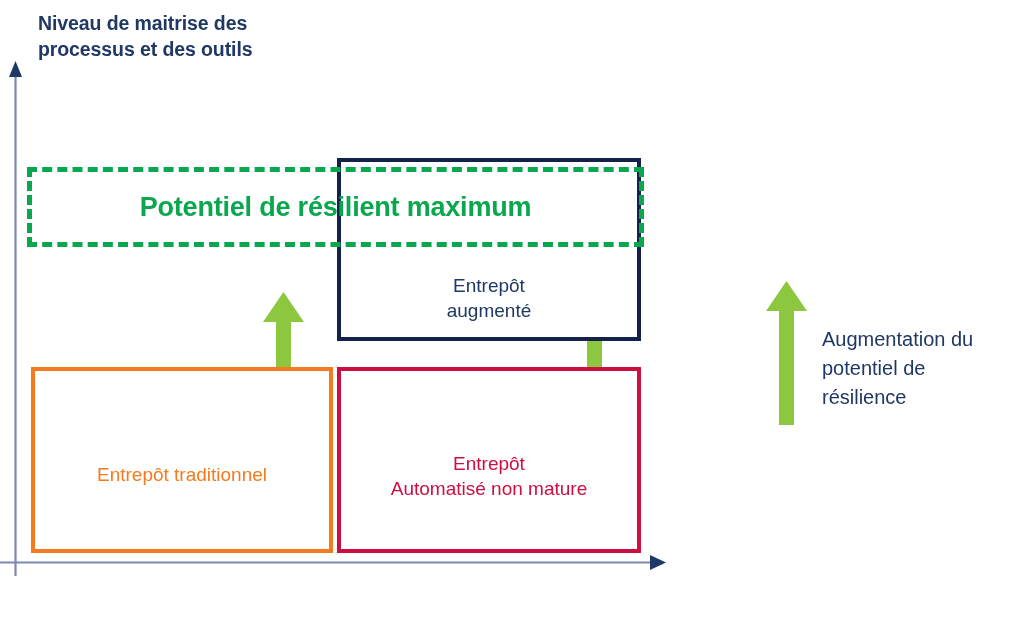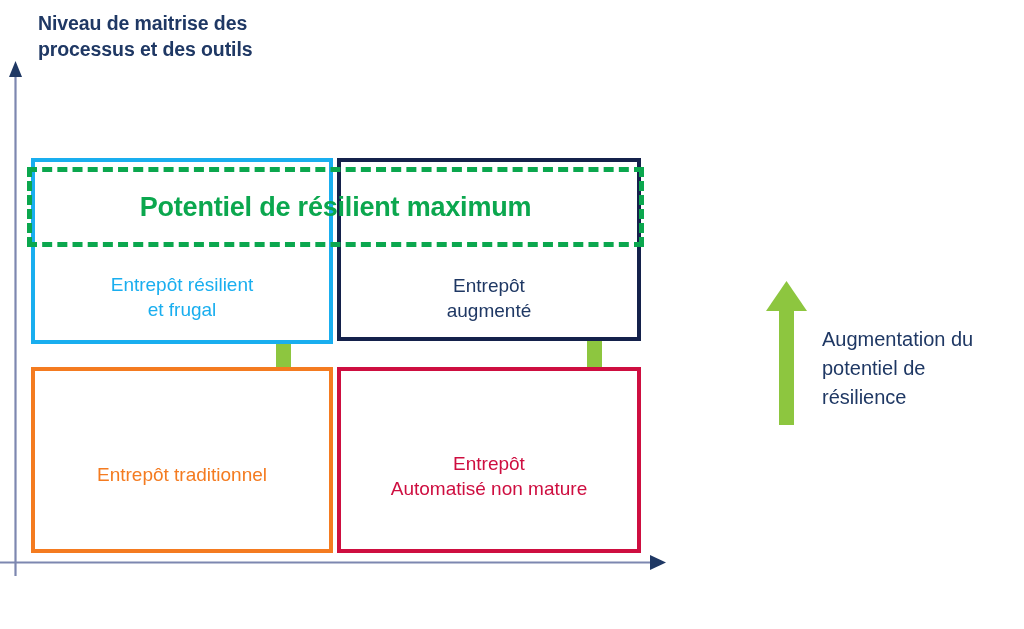--- a/index.html
+++ b/index.html
@@ -126,24 +126,20 @@
     <g>
       <rect x="779" y="303" width="15" height="122" fill="#8DC63F"></rect>
       <polygon points="786.5,281 766,311 807,311" fill="#8DC63F"></polygon>
     </g>
   </svg>
 
   <div class="axis-title" id="y-axis-title">Niveau de maitrise des
 processus et des outils</div>
 
 
-  <div class="quad" id="quad-resilient-frugal">
-    <span class="quad-label">Entrepôt résilient
-et frugal</span>
-  </div>
 
   <div class="quad" id="quad-augmente">
     <span class="quad-label">Entrepôt
 augmenté</span>
   </div>
 
   <div class="quad" id="quad-traditionnel">
     <span class="quad-label">Entrepôt traditionnel</span>
   </div>
 

